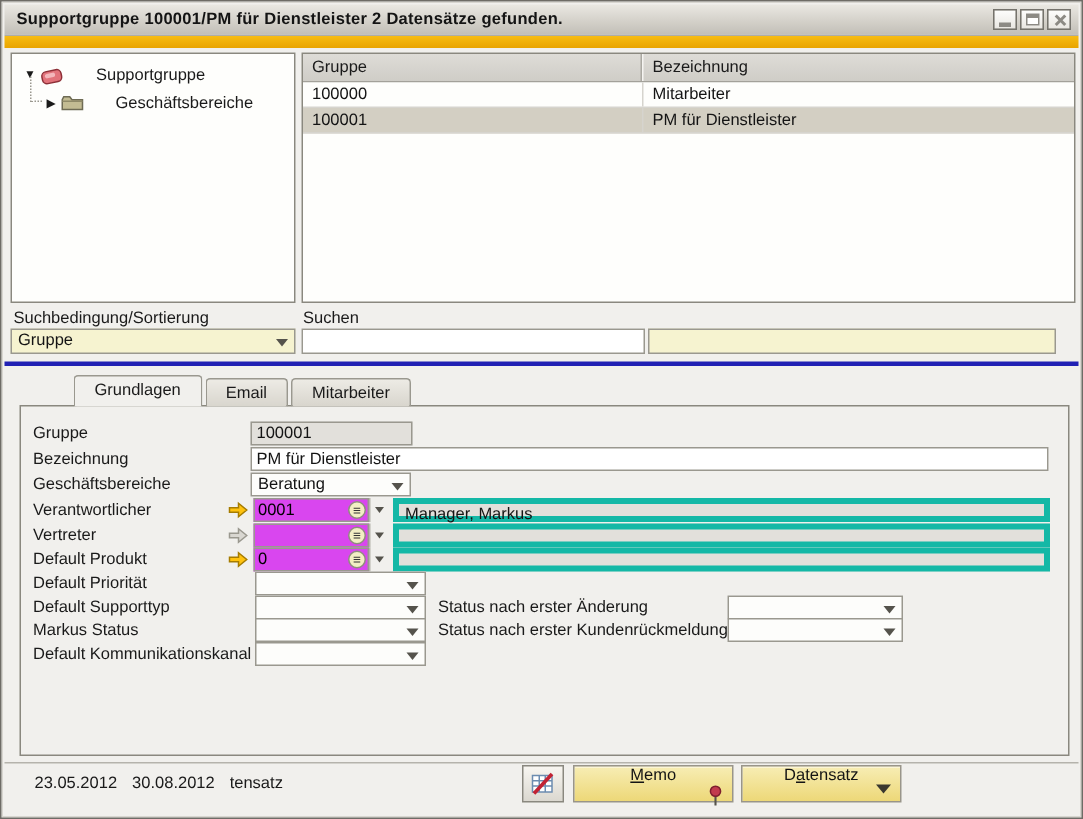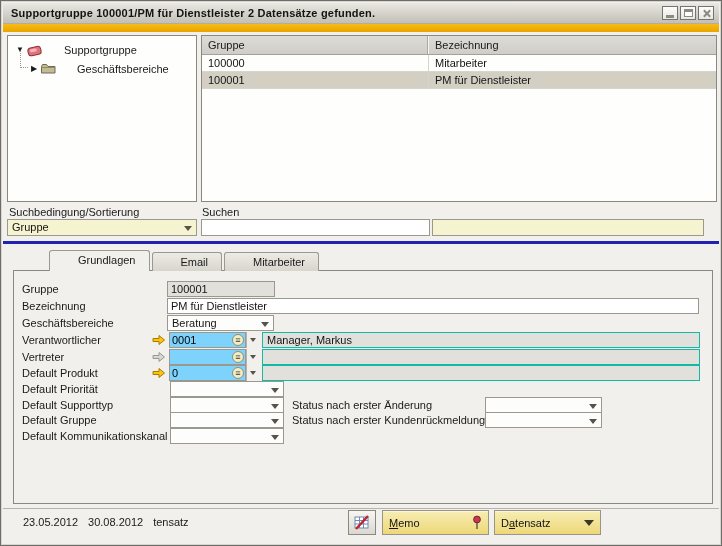--- a/index.html
+++ b/index.html
@@ -85,21 +85,21 @@
   }
   .search-extra {
     position:absolute; left:431px; top:218px; width:272px; height:17px;
     border:1px solid #9A988F; background:#F6F3D0;
   }
   .blue-line { position:absolute; left:2px; right:2px; top:240px; height:3px; background:#2121B4; }
 
   
   .tabstrip { position:absolute; left:48px; top:249px; display:flex; align-items:flex-end; z-index:3; }
   .tab {
-    height:19px; padding:3px 13px 0 28px; font-size:11px; color:#1A1A1A;
+    height:19px; padding:3px 13px 0 13px; font-size:11px; color:#1A1A1A;
     background:linear-gradient(180deg,#EDEBE5,#D8D5CD);
     border:1px solid #9A988F; border-bottom:none;
     border-radius:3px 3px 0 0; margin-right:2px;
   }
   .tab.active {
     height:21px; background:#F1F0ED; font-weight:normal;
     position:relative; z-index:4;
   }
 
   
@@ -111,52 +111,52 @@
   .flabel { position:absolute; left:8px; top:2px; color:#1A1A1A; white-space:nowrap; }
   .flabel2 { position:absolute; left:278px; top:2px; color:#1A1A1A; white-space:nowrap; }
   .tfield {
     position:absolute; height:16px; border:1px solid #9A988F; background:#FFFFFF;
     font-size:11px; color:#141414; padding:0 3px; font-family:"Liberation Sans",sans-serif;
   }
   .tfield.readonly { background:#E2E0DB; }
   .fcombo { position:absolute; height:16px; }
   .fcombo .combo { height:16px; padding-top:1px; }
   .linkfield { position:absolute; display:flex; height:16px; }
-  .lf-input { position:relative; width:77px; height:16px; border:1px solid #9A988F; background:#7dd3fc; }
+  .lf-input { position:relative; width:77px; height:16px; border:1px solid #9A988F; background:#d946ef; }
   .lf-input input { width:58px; height:14px; border:none; outline:none; font-size:11px; padding:0 2px;
     font-family:"Liberation Sans",sans-serif; background:transparent; }
   .lf-circle {
     position:absolute; right:1px; top:1px; width:12px; height:12px; border-radius:50%;
     background:#F2EEC4; border:1px solid #8F8D7E; font-size:9px; line-height:10px;
     text-align:center; color:#333;
   }
   .lf-dd { width:13px; height:16px; position:relative; border-left:1px solid #B5B3AC; }
   .lf-dd::after { content:""; position:absolute; left:3px; top:6px; width:0; height:0;
     border-left:3.5px solid transparent; border-right:3.5px solid transparent; border-top:4.5px solid #55534C; }
   .goarrow { position:absolute; left:138px; top:2px; }
   .graydisp {
     position:absolute; left:248px; width:438px; height:16px; background:#E2E0DB;
-    border:1px solid #14b8a6; font-size:11px; color:#141414; padding:1px 4px 0 4px;
+    border:4px solid #14b8a6; font-size:11px; color:#141414; padding:1px 4px 0 4px;
   }
 
   
   .footer-line { position:absolute; left:2px; right:2px; top:507px; height:1px; background:#B5B3AC; }
   .footer-text { position:absolute; left:22px; top:515px; font-size:11px; color:#1A1A1A; }
   .footer-text span { margin-right:10px; }
   .toolbtn-icon {
     position:absolute; left:347px; top:509px; width:28px; height:25px;
     background:linear-gradient(180deg,#F8F6F1,#DBD8D0);
     border:1px solid #8A887F; display:flex; align-items:center; justify-content:center;
   }
   .btn-yellow {
     position:absolute; top:509px; height:25px; width:107px;
     background:linear-gradient(180deg,#F7EDB4,#EDD878);
     border:1px solid #99958A; box-shadow: inset 0 1px 0 #FBF5D5;
     font-size:11px; color:#141414; display:flex; align-items:center;
-    padding:0 6px; position:absolute;
+    padding:0 6px; position:absolute;flex-direction:column;
   }
   .btn-memo { left:381px; }
   .btn-datensatz { left:493px; }
   .u { text-decoration:underline; }
   .btn-right { margin-left:auto; display:flex; align-items:center; }
   .dd-arrow { width:0; height:0; border-left:5px solid transparent; border-right:5px solid transparent;
     border-top:6px solid #3A382F; }
 </style>
 </head>
 <body>
@@ -320,21 +320,21 @@
       <span class="flabel2">Status nach erster Änderung</span>
       <div class="fcombo" style="left:471px; width:117px;">
         <div class="combo" style="width:117px;">
           <span></span>
           <span class="arr"></span>
         </div>
       </div>
     </div>
 
     <div class="frow" style="top:141px">
-      <span class="flabel">Default Gruppe</span>
+      <span class="flabel">Markus Status</span>
       <div class="fcombo" style="left:156px; width:114px;">
         <div class="combo" style="width:114px;">
           <span></span>
           <span class="arr"></span>
         </div>
       </div>
       <span class="flabel2">Status nach erster Kundenrückmeldung</span>
       <div class="fcombo" style="left:471px; width:117px;">
         <div class="combo" style="width:117px;">
           <span></span>

